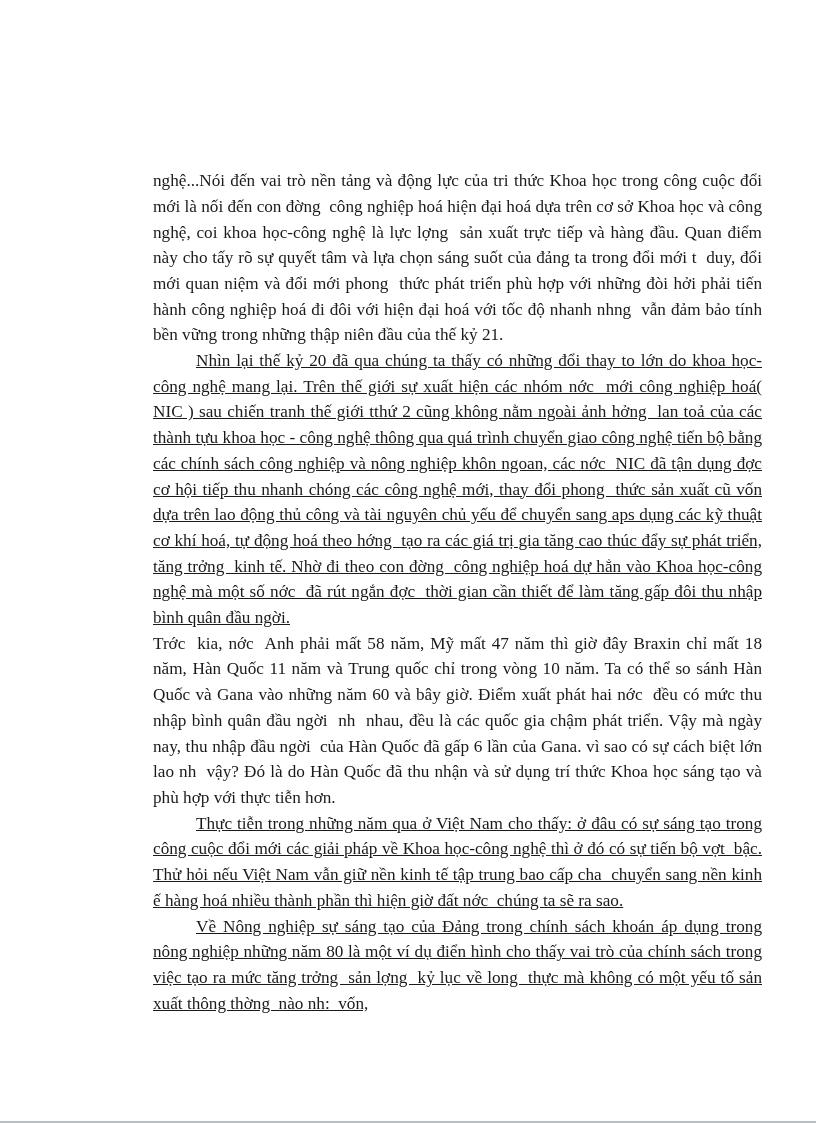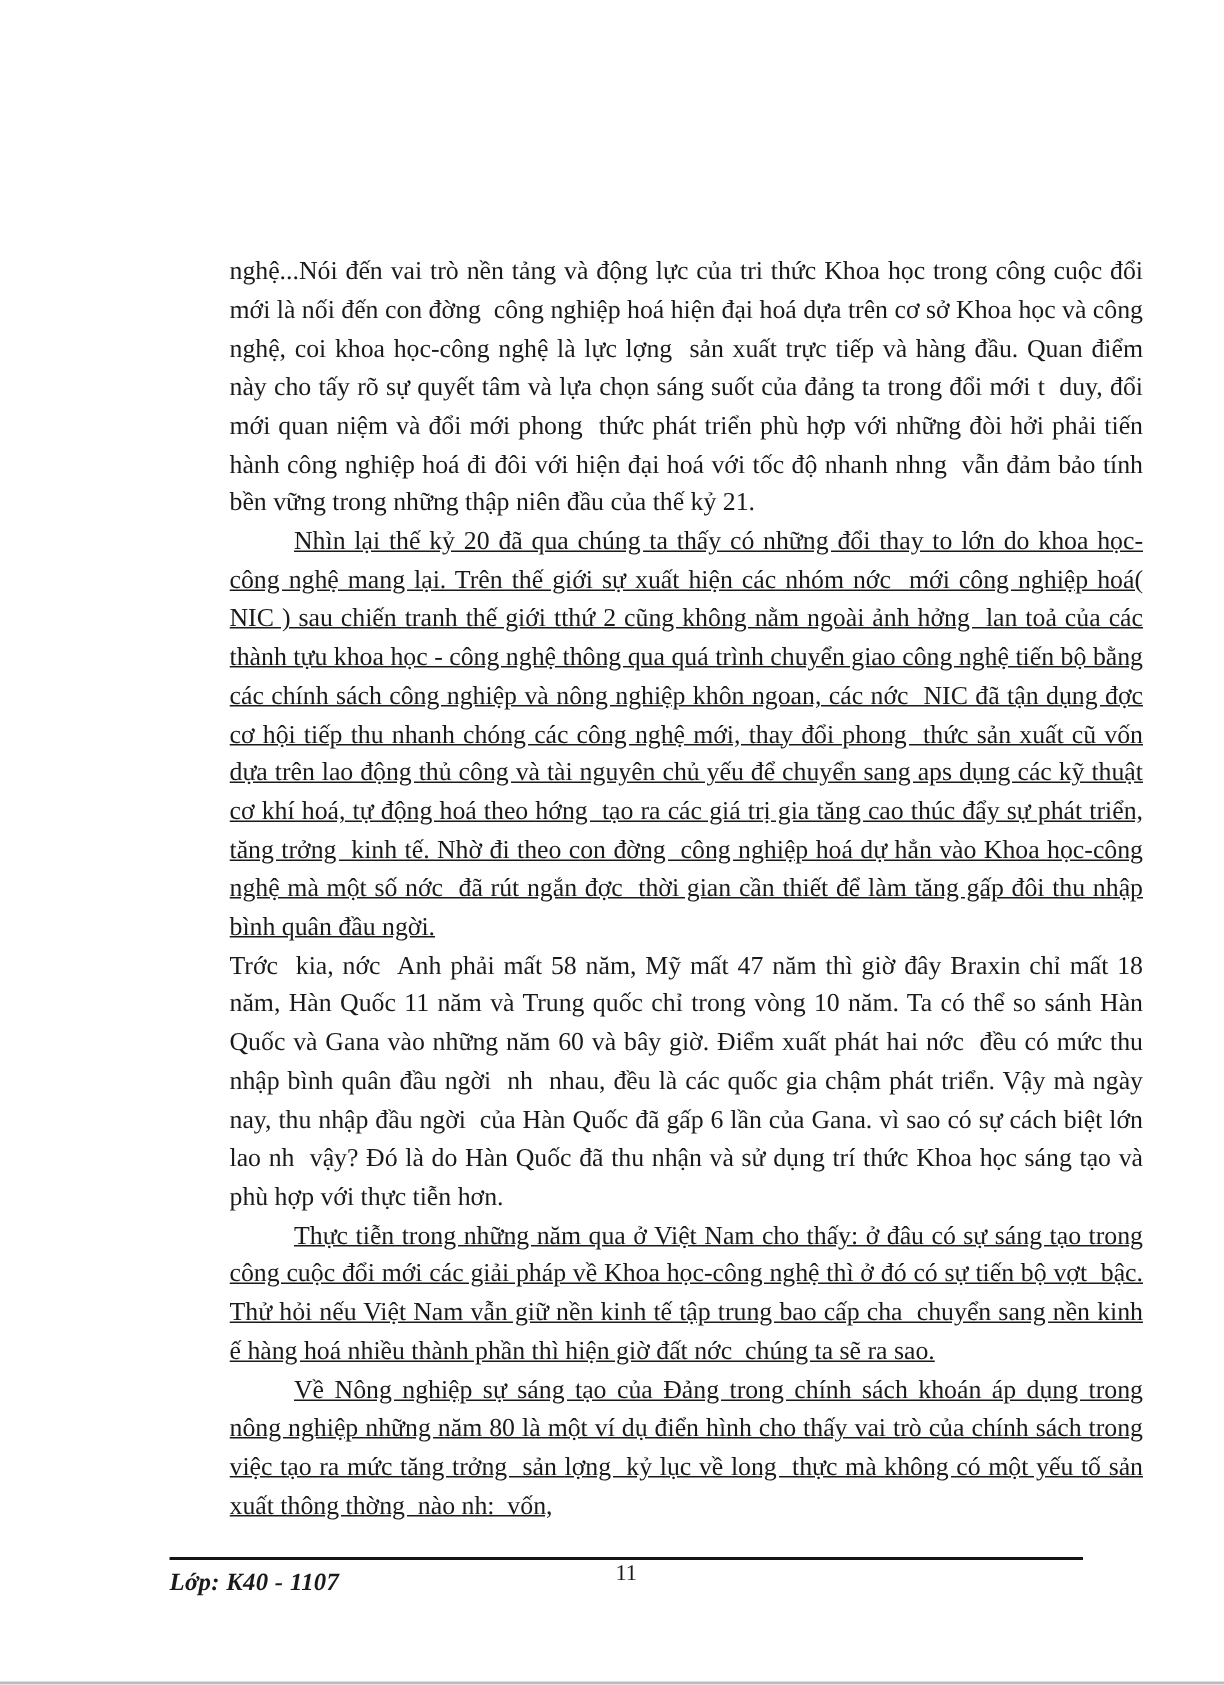--- a/index.html
+++ b/index.html
@@ -95,21 +95,14 @@
 </head>
 <body>
 
 <div class="page">
 
 
   <div class="doc-body">
     
   <p class="para">nghệ...Nói đến vai trò nền tảng và động lực của tri thức Khoa học trong công cuộc đổi mới là nối đến con đờng  công nghiệp hoá hiện đại hoá dựa trên cơ sở Khoa học và công nghệ, coi khoa học-công nghệ là lực lợng  sản xuất trực tiếp và hàng đầu. Quan điểm này cho tấy rõ sự quyết tâm và lựa chọn sáng suốt của đảng ta trong đổi mới t  duy, đổi mới quan niệm và đổi mới phong  thức phát triển phù hợp với những đòi hởi phải tiến hành công nghiệp hoá đi đôi với hiện đại hoá với tốc độ nhanh nhng  vẫn đảm bảo tính bền vững trong những thập niên đầu của thế kỷ 21.</p><p class="para indent">Nhìn lại thế kỷ 20 đã qua chúng ta thấy có những đổi thay to lớn do khoa học-công nghệ mang lại. Trên thế giới sự xuất hiện các nhóm nớc  mới công nghiệp hoá( NIC ) sau chiến tranh thế giới tthứ 2 cũng không nằm ngoài ảnh hởng  lan toả của các thành tựu khoa học - công nghệ thông qua quá trình chuyển giao công nghệ tiến bộ bằng các chính sách công nghiệp và nông nghiệp khôn ngoan, các nớc  NIC đã tận dụng đợc  cơ hội tiếp thu nhanh chóng các công nghệ mới, thay đổi phong  thức sản xuất cũ vốn dựa trên lao động thủ công và tài nguyên chủ yếu để chuyển sang aps dụng các kỹ thuật cơ khí hoá, tự động hoá theo hớng  tạo ra các giá trị gia tăng cao thúc đẩy sự phát triển, tăng trởng  kinh tế. Nhờ đi theo con đờng  công nghiệp hoá dự hẳn vào Khoa học-công nghệ mà một số nớc  đã rút ngắn đợc  thời gian cần thiết để làm tăng gấp đôi thu nhập bình quân đầu ngời.</p><p class="para">Trớc  kia, nớc  Anh phải mất 58 năm, Mỹ mất 47 năm thì giờ đây Braxin chỉ mất 18 năm, Hàn Quốc 11 năm và Trung quốc chỉ trong vòng 10 năm. Ta có thể so sánh Hàn Quốc và Gana vào những năm 60 và bây giờ. Điểm xuất phát hai nớc  đều có mức thu nhập bình quân đầu ngời  nh  nhau, đều là các quốc gia chậm phát triển. Vậy mà ngày nay, thu nhập đầu ngời  của Hàn Quốc đã gấp 6 lần của Gana. vì sao có sự cách biệt lớn lao nh  vậy? Đó là do Hàn Quốc đã thu nhận và sử dụng trí thức Khoa học sáng tạo và phù hợp với thực tiễn hơn.</p><p class="para indent">Thực tiễn trong những năm qua ở Việt Nam cho thấy: ở đâu có sự sáng tạo trong công cuộc đổi mới các giải pháp về Khoa học-công nghệ thì ở đó có sự tiến bộ vợt  bậc. Thử hỏi nếu Việt Nam vẫn giữ nền kinh tế tập trung bao cấp cha  chuyển sang nền kinh ế hàng hoá nhiều thành phần thì hiện giờ đất nớc  chúng ta sẽ ra sao.</p><p class="para indent">Về Nông nghiệp sự sáng tạo của Đảng trong chính sách khoán áp dụng trong nông nghiệp những năm 80 là một ví dụ điển hình cho thấy vai trò của chính sách trong việc tạo ra mức tăng trởng  sản lợng  kỷ lục về long  thực mà không có một yếu tố sản xuất thông thờng  nào nh:  vốn,</p></div>
 
-  <div class="footer">
-    <div class="footer-rule"></div>
-    <div class="footer-row">
-      <span class="footer-left">Lớp: K40 - 1107</span>
-      <span class="footer-page">11</span>
-    </div>
-  </div>
 
 </div>
 
 </body></html>

